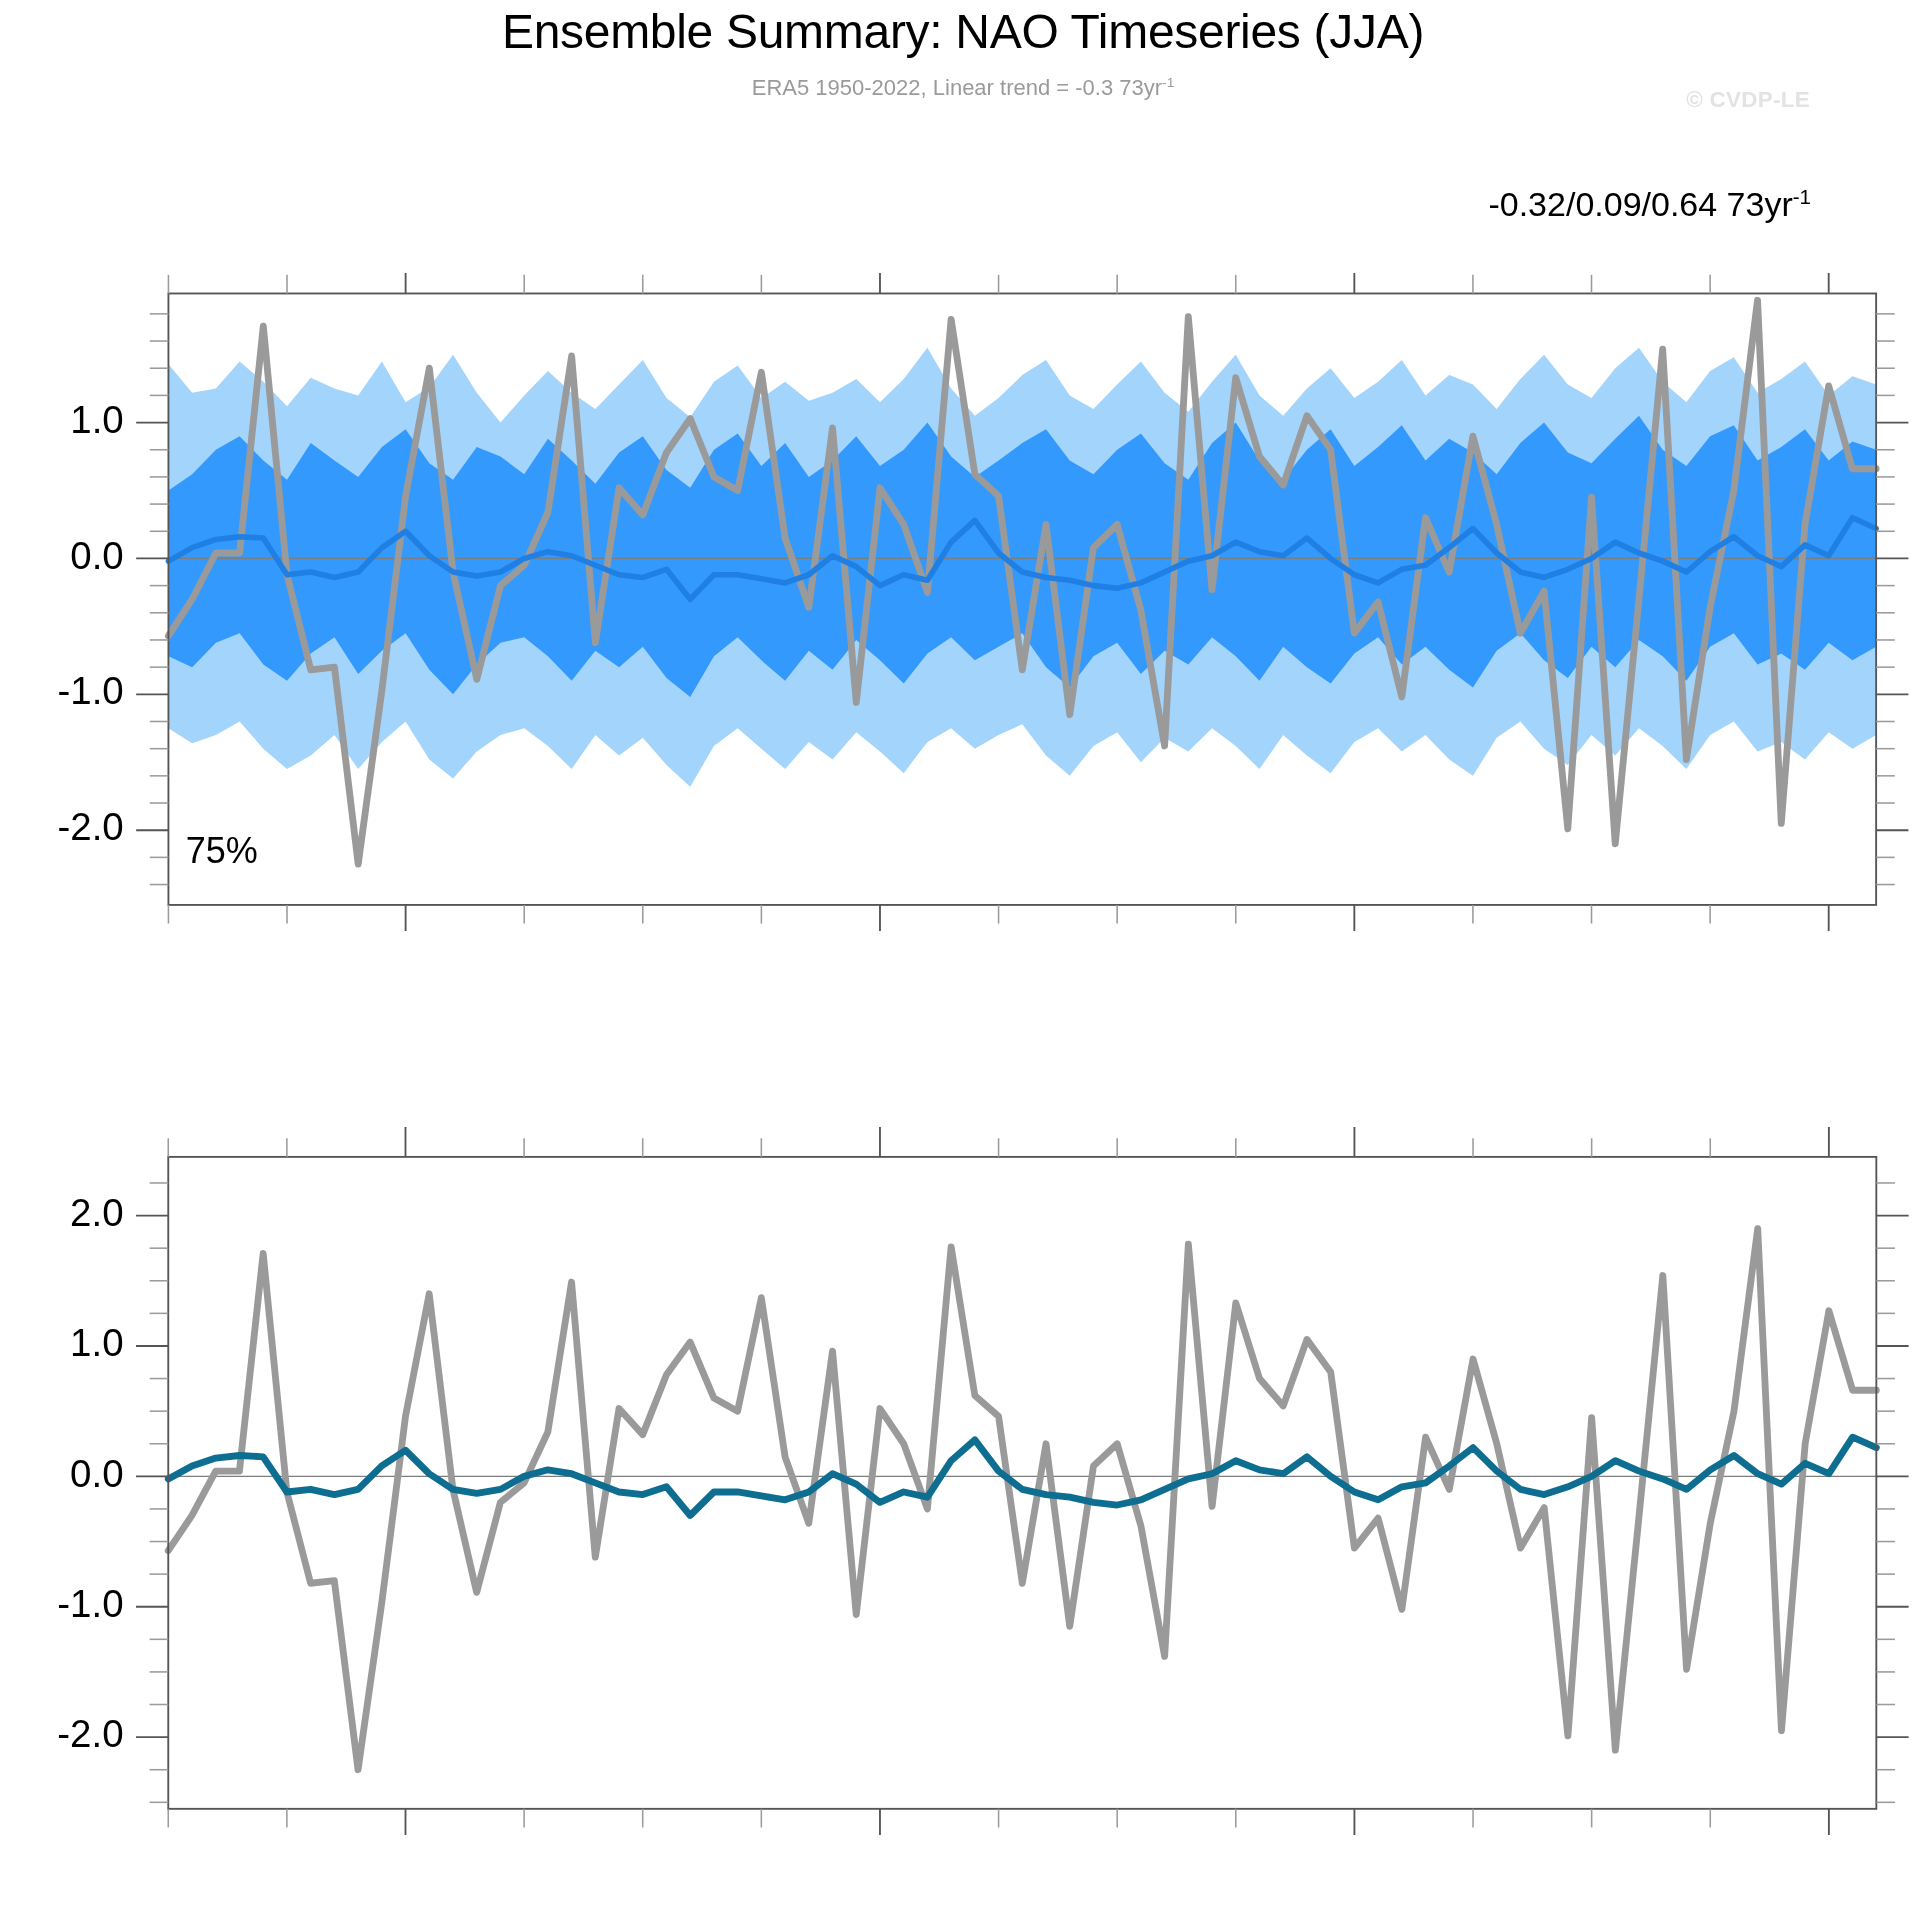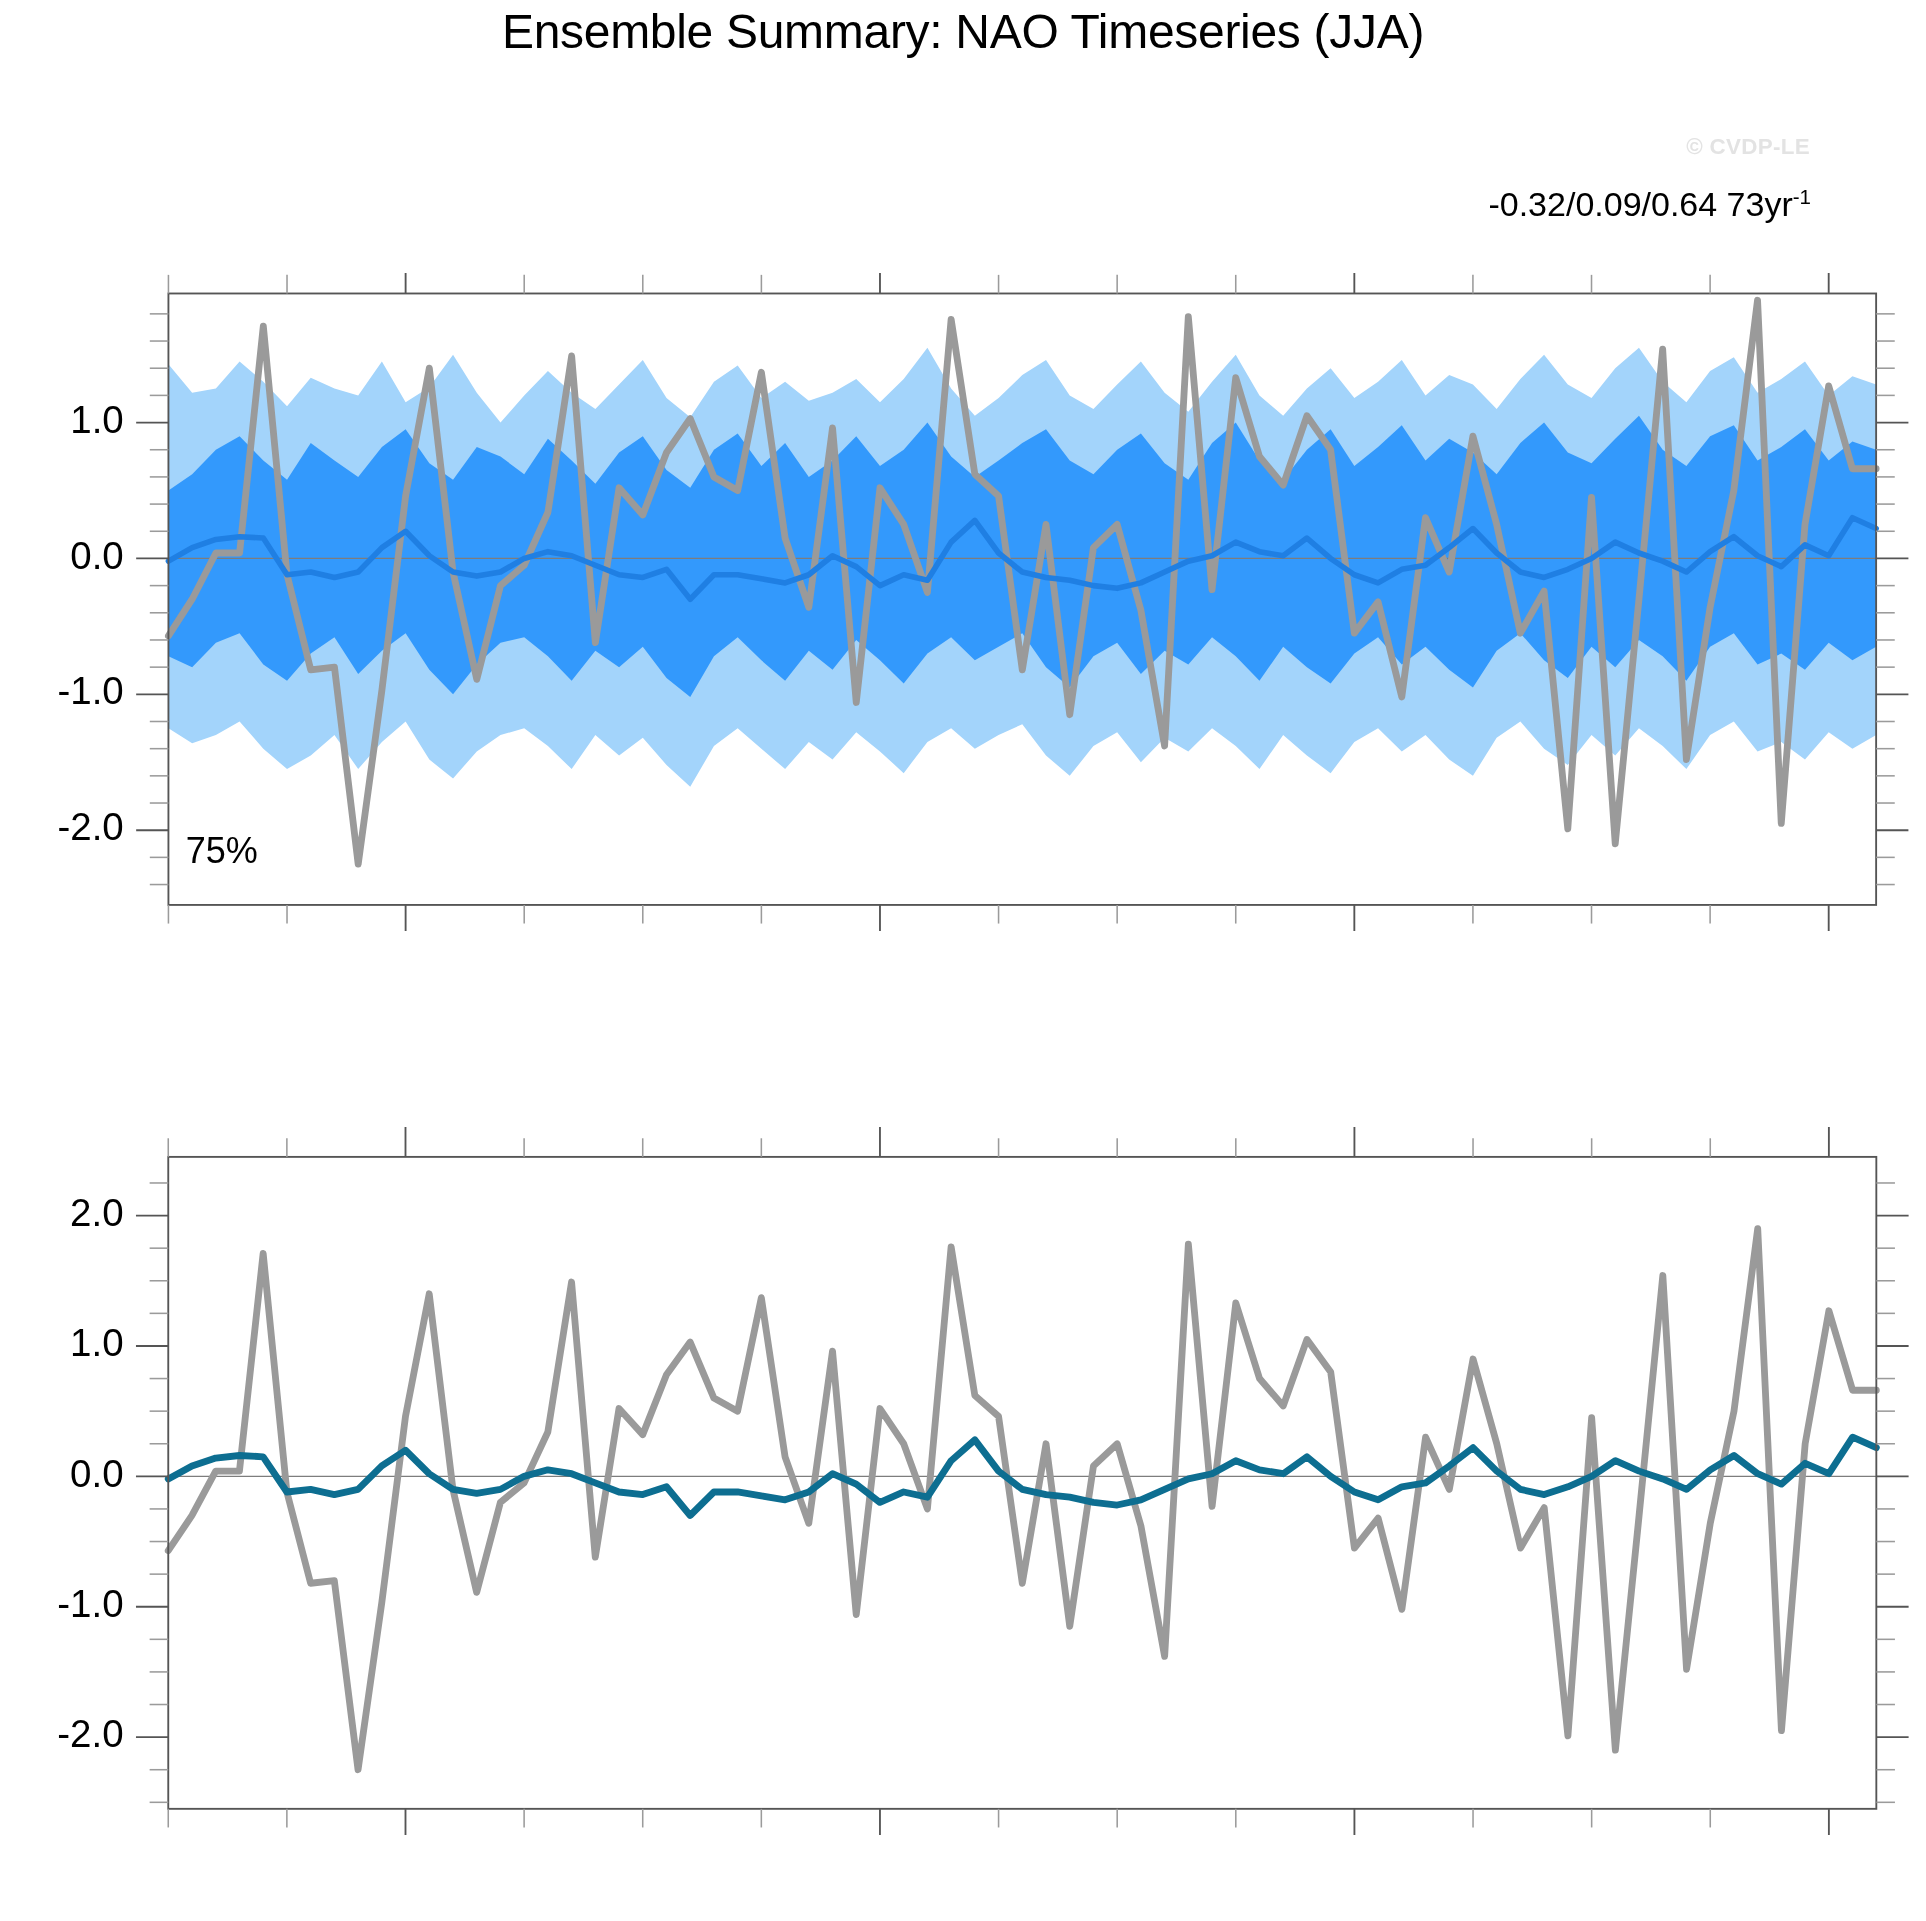--- a/index.html
+++ b/index.html
@@ -2,21 +2,21 @@
 <html style="font-size:10px"><head>
 <meta charset="utf-8">
 <style>
   html,body{margin:0;padding:0;background:#ffffff;}
   body{width:1926px;height:1921px;font-family:"Liberation Sans",sans-serif;color:#000;overflow:hidden;position:relative;}
   .page{position:relative;width:1836px;height:1921px;border-radius:25px;}
 
   .title{position:absolute;left:0;top:3.7px;width:1926px;text-align:center;font-size:48px;letter-spacing:-0.3px;color:#000;}
   .subtitle{position:absolute;left:0;top:75px;width:1926px;text-align:center;font-size:22px;color:#9a9a9a;}
   .subtitle .sup{font-size:13.7px;vertical-align:super;}
-  .watermark{position:absolute;right:26px;top:87px;font-size:22.4px;font-weight:bold;color:#e3e3e3;letter-spacing:0.3px;margin-top:47px;}
+  .watermark{position:absolute;right:26px;top:87px;font-size:22.4px;font-weight:bold;color:#e3e3e3;letter-spacing:0.3px;}
 
   .panel-head{position:absolute;font-size:37px;}
   .p1-label{left:165px;top:179px;color:#12658f;}
   .p1-trend{right:25px;top:185px;font-size:34px;color:#000;}
   .p1-trend .sup{font-size:20.5px;vertical-align:super;}
   .p2-label{left:165px;top:1056px;color:#000;}
 
   .chartwrap{position:absolute;}
   #panel1{left:0;top:273px;width:1926px;height:658px;}
   #panel2{left:0;top:1127px;width:1926px;height:708px;}
@@ -35,20 +35,21 @@
   .meanline2{fill:none;stroke:#0d6e91;stroke-width:11;stroke-linejoin:round;stroke-linecap:round;}
   .obsline{fill:none;stroke:#9a9a9a;stroke-width:11;stroke-linejoin:round;stroke-linecap:round;}
 </style>
 </head>
 <body>
 
 <div class="page">
 
   <div class="title">Ensemble Summary: NAO Timeseries (JJA)</div>
 
+  <div class="subtitle"><span>ERA5 1950-2022, Linear trend = -0.3 73yr</span><span class="sup">-1</span></div>
 
   <div class="watermark">© CVDP-LE</div>
 
   <div class="panel-head p1-trend"><span>-0.32/0.09/0.64 73yr</span><span class="sup">-1</span></div>
 
   <div class="chartwrap" id="panel1">
       <svg width="1926" height="658" viewBox="0 0 3102 1060">
         <path d="M271,146.8222222222223 L309.2083333333333,192.7888888888889 L347.41666666666663,186.22222222222217 L385.625,142.44444444444446 L423.8333333333333,175.27777777777783 L462.0416666666667,214.6777777777777 L500.25,168.7111111111111 L538.4583333333333,186.22222222222217 L576.6666666666666,197.16666666666663 L614.875,142.44444444444446 L653.0833333333334,208.1111111111112 L691.2916666666667,184.03333333333342 L729.5,131.5000000000001 L767.7083333333333,192.7888888888889 L805.9166666666666,240.94444444444446 L844.125,197.16666666666663 L882.3333333333333,157.76666666666665 L920.5416666666666,192.7888888888889 L958.75,219.05555555555554 L996.9583333333334,179.65555555555557 L1035.1666666666667,140.2555555555556 L1073.375,201.5444444444446 L1111.5833333333335,232.18888888888898 L1149.7916666666665,175.27777777777783 L1188,149.01111111111118 L1226.2083333333333,201.5444444444446 L1264.4166666666665,175.27777777777783 L1302.625,205.92222222222222 L1340.8333333333333,192.7888888888889 L1379.0416666666667,170.89999999999998 L1417.25,208.1111111111112 L1455.4583333333335,170.89999999999998 L1493.6666666666665,120.55555555555566 L1531.875,186.22222222222217 L1570.0833333333333,230.0000000000001 L1608.2916666666667,201.5444444444446 L1646.5,164.33333333333326 L1684.7083333333333,140.2555555555556 L1722.9166666666667,197.16666666666663 L1761.125,219.05555555555554 L1799.3333333333335,179.65555555555557 L1837.5416666666665,142.44444444444446 L1875.75,192.7888888888889 L1913.9583333333333,223.4333333333334 L1952.1666666666667,175.27777777777783 L1990.375,131.5000000000001 L2028.5833333333333,197.16666666666663 L2066.791666666667,230.0000000000001 L2105,186.22222222222217 L2143.2083333333335,153.3888888888889 L2181.4166666666665,201.5444444444446 L2219.625,175.27777777777783 L2257.833333333333,140.2555555555556 L2296.041666666667,197.16666666666663 L2334.25,164.33333333333326 L2372.458333333333,179.65555555555557 L2410.6666666666665,219.05555555555554 L2448.875,170.89999999999998 L2487.0833333333335,131.5000000000001 L2525.2916666666665,179.65555555555557 L2563.5,201.5444444444446 L2601.7083333333335,153.3888888888889 L2639.916666666667,120.55555555555566 L2678.125,175.27777777777783 L2716.333333333333,208.1111111111112 L2754.5416666666665,157.76666666666665 L2792.75,135.87777777777785 L2830.9583333333335,192.7888888888889 L2869.1666666666665,170.89999999999998 L2907.375,142.44444444444446 L2945.5833333333335,197.16666666666663 L2983.791666666667,166.52222222222235 L3022,179.65555555555557 L3022,744.3888888888889 L2983.791666666667,766.2777777777778 L2945.5833333333335,740.0111111111112 L2907.375,783.7888888888889 L2869.1666666666665,755.3333333333334 L2830.9583333333335,770.6555555555556 L2792.75,722.5 L2754.5416666666665,744.3888888888889 L2716.333333333333,799.1111111111111 L2678.125,761.9 L2639.916666666667,733.4444444444445 L2601.7083333333335,777.2222222222223 L2563.5,744.3888888888889 L2525.2916666666665,792.5444444444445 L2487.0833333333335,766.2777777777778 L2448.875,722.5 L2410.6666666666665,748.7666666666668 L2372.458333333333,810.0555555555557 L2334.25,783.7888888888889 L2296.041666666667,744.3888888888889 L2257.833333333333,770.6555555555556 L2219.625,733.4444444444445 L2181.4166666666665,755.3333333333334 L2143.2083333333335,805.6777777777778 L2105,777.2222222222223 L2066.791666666667,744.3888888888889 L2028.5833333333333,799.1111111111111 L1990.375,761.9 L1952.1666666666667,733.4444444444445 L1913.9583333333333,770.6555555555556 L1875.75,748.7666666666668 L1837.5416666666665,788.1666666666667 L1799.3333333333335,740.0111111111112 L1761.125,761.9 L1722.9166666666667,810.0555555555557 L1684.7083333333333,777.2222222222223 L1646.5,726.8777777777777 L1608.2916666666667,744.3888888888889 L1570.0833333333333,766.2777777777778 L1531.875,733.4444444444445 L1493.6666666666665,755.3333333333334 L1455.4583333333335,805.6777777777778 L1417.25,770.6555555555556 L1379.0416666666667,740.0111111111112 L1340.8333333333333,783.7888888888889 L1302.625,755.3333333333334 L1264.4166666666665,799.1111111111111 L1226.2083333333333,766.2777777777778 L1188,733.4444444444445 L1149.7916666666665,761.9 L1111.5833333333335,827.5666666666667 L1073.375,792.5444444444445 L1035.1666666666667,748.7666666666668 L996.9583333333334,777.2222222222223 L958.75,744.3888888888889 L920.5416666666666,799.1111111111111 L882.3333333333333,761.9 L844.125,733.4444444444445 L805.9166666666666,744.3888888888889 L767.7083333333333,770.6555555555556 L729.5,814.4333333333334 L691.2916666666667,783.7888888888889 L653.0833333333334,722.5 L614.875,755.3333333333334 L576.6666666666666,799.1111111111111 L538.4583333333333,744.3888888888889 L500.25,777.2222222222223 L462.0416666666667,799.1111111111111 L423.8333333333333,766.2777777777778 L385.625,722.5 L347.41666666666663,744.3888888888889 L309.2083333333333,757.5222222222224 L271,733.4444444444445 Z" class="bandOuter"></path>
         <path d="M271,350.3888888888889 L309.2083333333333,324.12222222222226 L347.41666666666663,284.7222222222223 L385.625,262.83333333333337 L423.8333333333333,302.23333333333346 L462.0416666666667,332.87777777777785 L500.25,273.7777777777778 L538.4583333333333,302.23333333333346 L576.6666666666666,328.5 L614.875,280.34444444444455 L653.0833333333334,251.8888888888889 L691.2916666666667,306.6111111111111 L729.5,332.87777777777785 L767.7083333333333,280.34444444444455 L805.9166666666666,295.66666666666674 L844.125,324.12222222222226 L882.3333333333333,267.2111111111112 L920.5416666666666,302.23333333333346 L958.75,339.44444444444457 L996.9583333333334,289.1 L1035.1666666666667,262.83333333333337 L1073.375,317.55555555555566 L1111.5833333333335,346.0111111111112 L1149.7916666666665,284.7222222222223 L1188,258.45555555555563 L1226.2083333333333,310.98888888888894 L1264.4166666666665,273.7777777777778 L1302.625,328.5 L1340.8333333333333,302.23333333333346 L1379.0416666666667,262.83333333333337 L1417.25,310.98888888888894 L1455.4583333333335,284.7222222222223 L1493.6666666666665,240.94444444444446 L1531.875,295.66666666666674 L1570.0833333333333,328.5 L1608.2916666666667,302.23333333333346 L1646.5,273.7777777777778 L1684.7083333333333,251.8888888888889 L1722.9166666666667,302.23333333333346 L1761.125,324.12222222222226 L1799.3333333333335,284.7222222222223 L1837.5416666666665,258.45555555555563 L1875.75,306.6111111111111 L1913.9583333333333,332.87777777777785 L1952.1666666666667,273.7777777777778 L1990.375,240.94444444444446 L2028.5833333333333,302.23333333333346 L2066.791666666667,332.87777777777785 L2105,284.7222222222223 L2143.2083333333335,251.8888888888889 L2181.4166666666665,310.98888888888894 L2219.625,280.34444444444455 L2257.833333333333,245.3222222222223 L2296.041666666667,302.23333333333346 L2334.25,267.2111111111112 L2372.458333333333,289.1 L2410.6666666666665,324.12222222222226 L2448.875,273.7777777777778 L2487.0833333333335,240.94444444444446 L2525.2916666666665,289.1 L2563.5,306.6111111111111 L2601.7083333333335,267.2111111111112 L2639.916666666667,230.0000000000001 L2678.125,284.7222222222223 L2716.333333333333,310.98888888888894 L2754.5416666666665,262.83333333333337 L2792.75,245.3222222222223 L2830.9583333333335,302.23333333333346 L2869.1666666666665,280.34444444444455 L2907.375,251.8888888888889 L2945.5833333333335,302.23333333333346 L2983.791666666667,271.58888888888896 L3022,284.7222222222223 L3022,602.1111111111111 L2983.791666666667,624 L2945.5833333333335,595.5444444444445 L2907.375,639.3222222222223 L2869.1666666666665,613.0555555555557 L2830.9583333333335,630.5666666666666 L2792.75,580.2222222222222 L2754.5416666666665,602.1111111111111 L2716.333333333333,656.8333333333334 L2678.125,617.4333333333334 L2639.916666666667,591.1666666666667 L2601.7083333333335,634.9444444444446 L2563.5,602.1111111111111 L2525.2916666666665,652.4555555555555 L2487.0833333333335,624 L2448.875,580.2222222222222 L2410.6666666666665,608.6777777777779 L2372.458333333333,667.7777777777778 L2334.25,639.3222222222223 L2296.041666666667,602.1111111111111 L2257.833333333333,630.5666666666666 L2219.625,586.788888888889 L2181.4166666666665,613.0555555555557 L2143.2083333333335,661.2111111111111 L2105,634.9444444444446 L2066.791666666667,602.1111111111111 L2028.5833333333333,656.8333333333334 L1990.375,617.4333333333334 L1952.1666666666667,586.788888888889 L1913.9583333333333,630.5666666666666 L1875.75,608.6777777777779 L1837.5416666666665,645.8888888888889 L1799.3333333333335,595.5444444444445 L1761.125,617.4333333333334 L1722.9166666666667,667.7777777777778 L1684.7083333333333,634.9444444444446 L1646.5,580.2222222222222 L1608.2916666666667,602.1111111111111 L1570.0833333333333,624 L1531.875,586.788888888889 L1493.6666666666665,613.0555555555557 L1455.4583333333335,661.2111111111111 L1417.25,624 L1379.0416666666667,591.1666666666667 L1340.8333333333333,639.3222222222223 L1302.625,608.6777777777779 L1264.4166666666665,656.8333333333334 L1226.2083333333333,624 L1188,586.788888888889 L1149.7916666666665,617.4333333333334 L1111.5833333333335,683.1 L1073.375,652.4555555555555 L1035.1666666666667,602.1111111111111 L996.9583333333334,634.9444444444446 L958.75,608.6777777777779 L920.5416666666666,656.8333333333334 L882.3333333333333,617.4333333333334 L844.125,586.788888888889 L805.9166666666666,595.5444444444445 L767.7083333333333,630.5666666666666 L729.5,678.7222222222223 L691.2916666666667,639.3222222222223 L653.0833333333334,580.2222222222222 L614.875,608.6777777777779 L576.6666666666666,645.8888888888889 L538.4583333333333,586.788888888889 L500.25,613.0555555555557 L462.0416666666667,656.8333333333334 L423.8333333333333,630.5666666666666 L385.625,580.2222222222222 L347.41666666666663,595.5444444444445 L309.2083333333333,634.9444444444446 L271,617.4333333333334 Z" class="bandInner"></path>
         <line x1="271" y1="459.83333333333337" x2="3022" y2="459.83333333333337" class="zeroline"></line>

